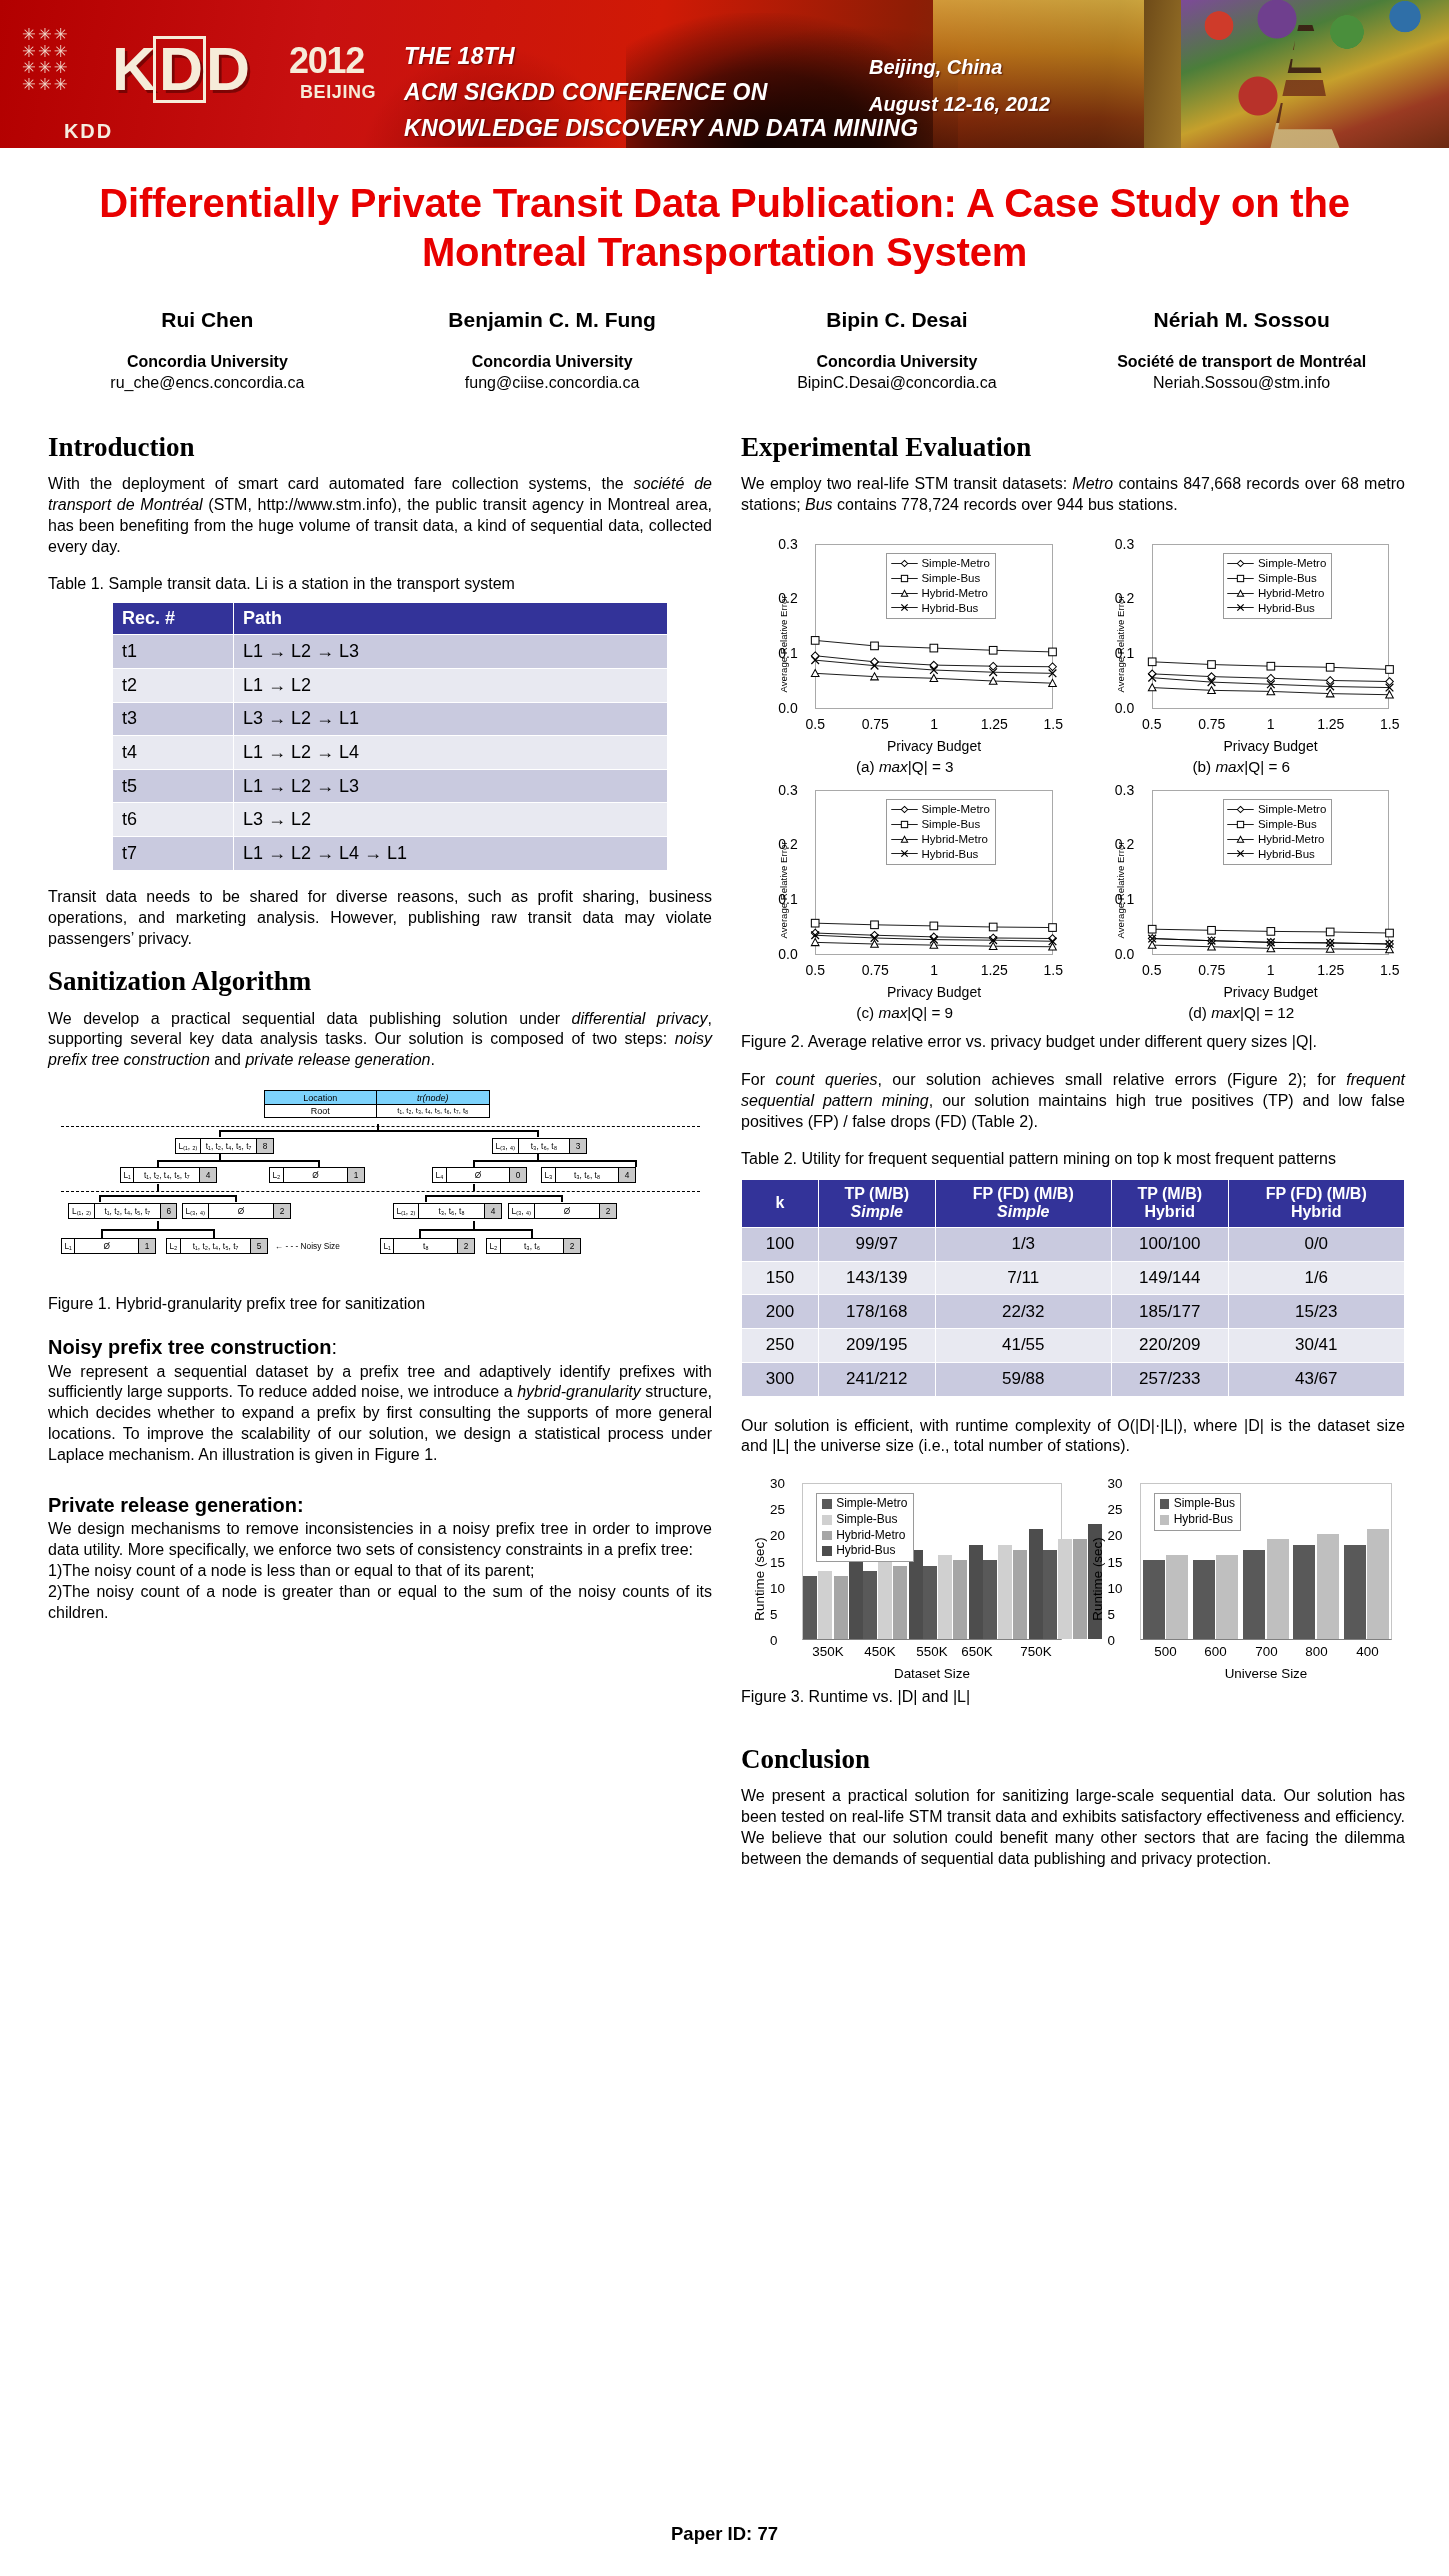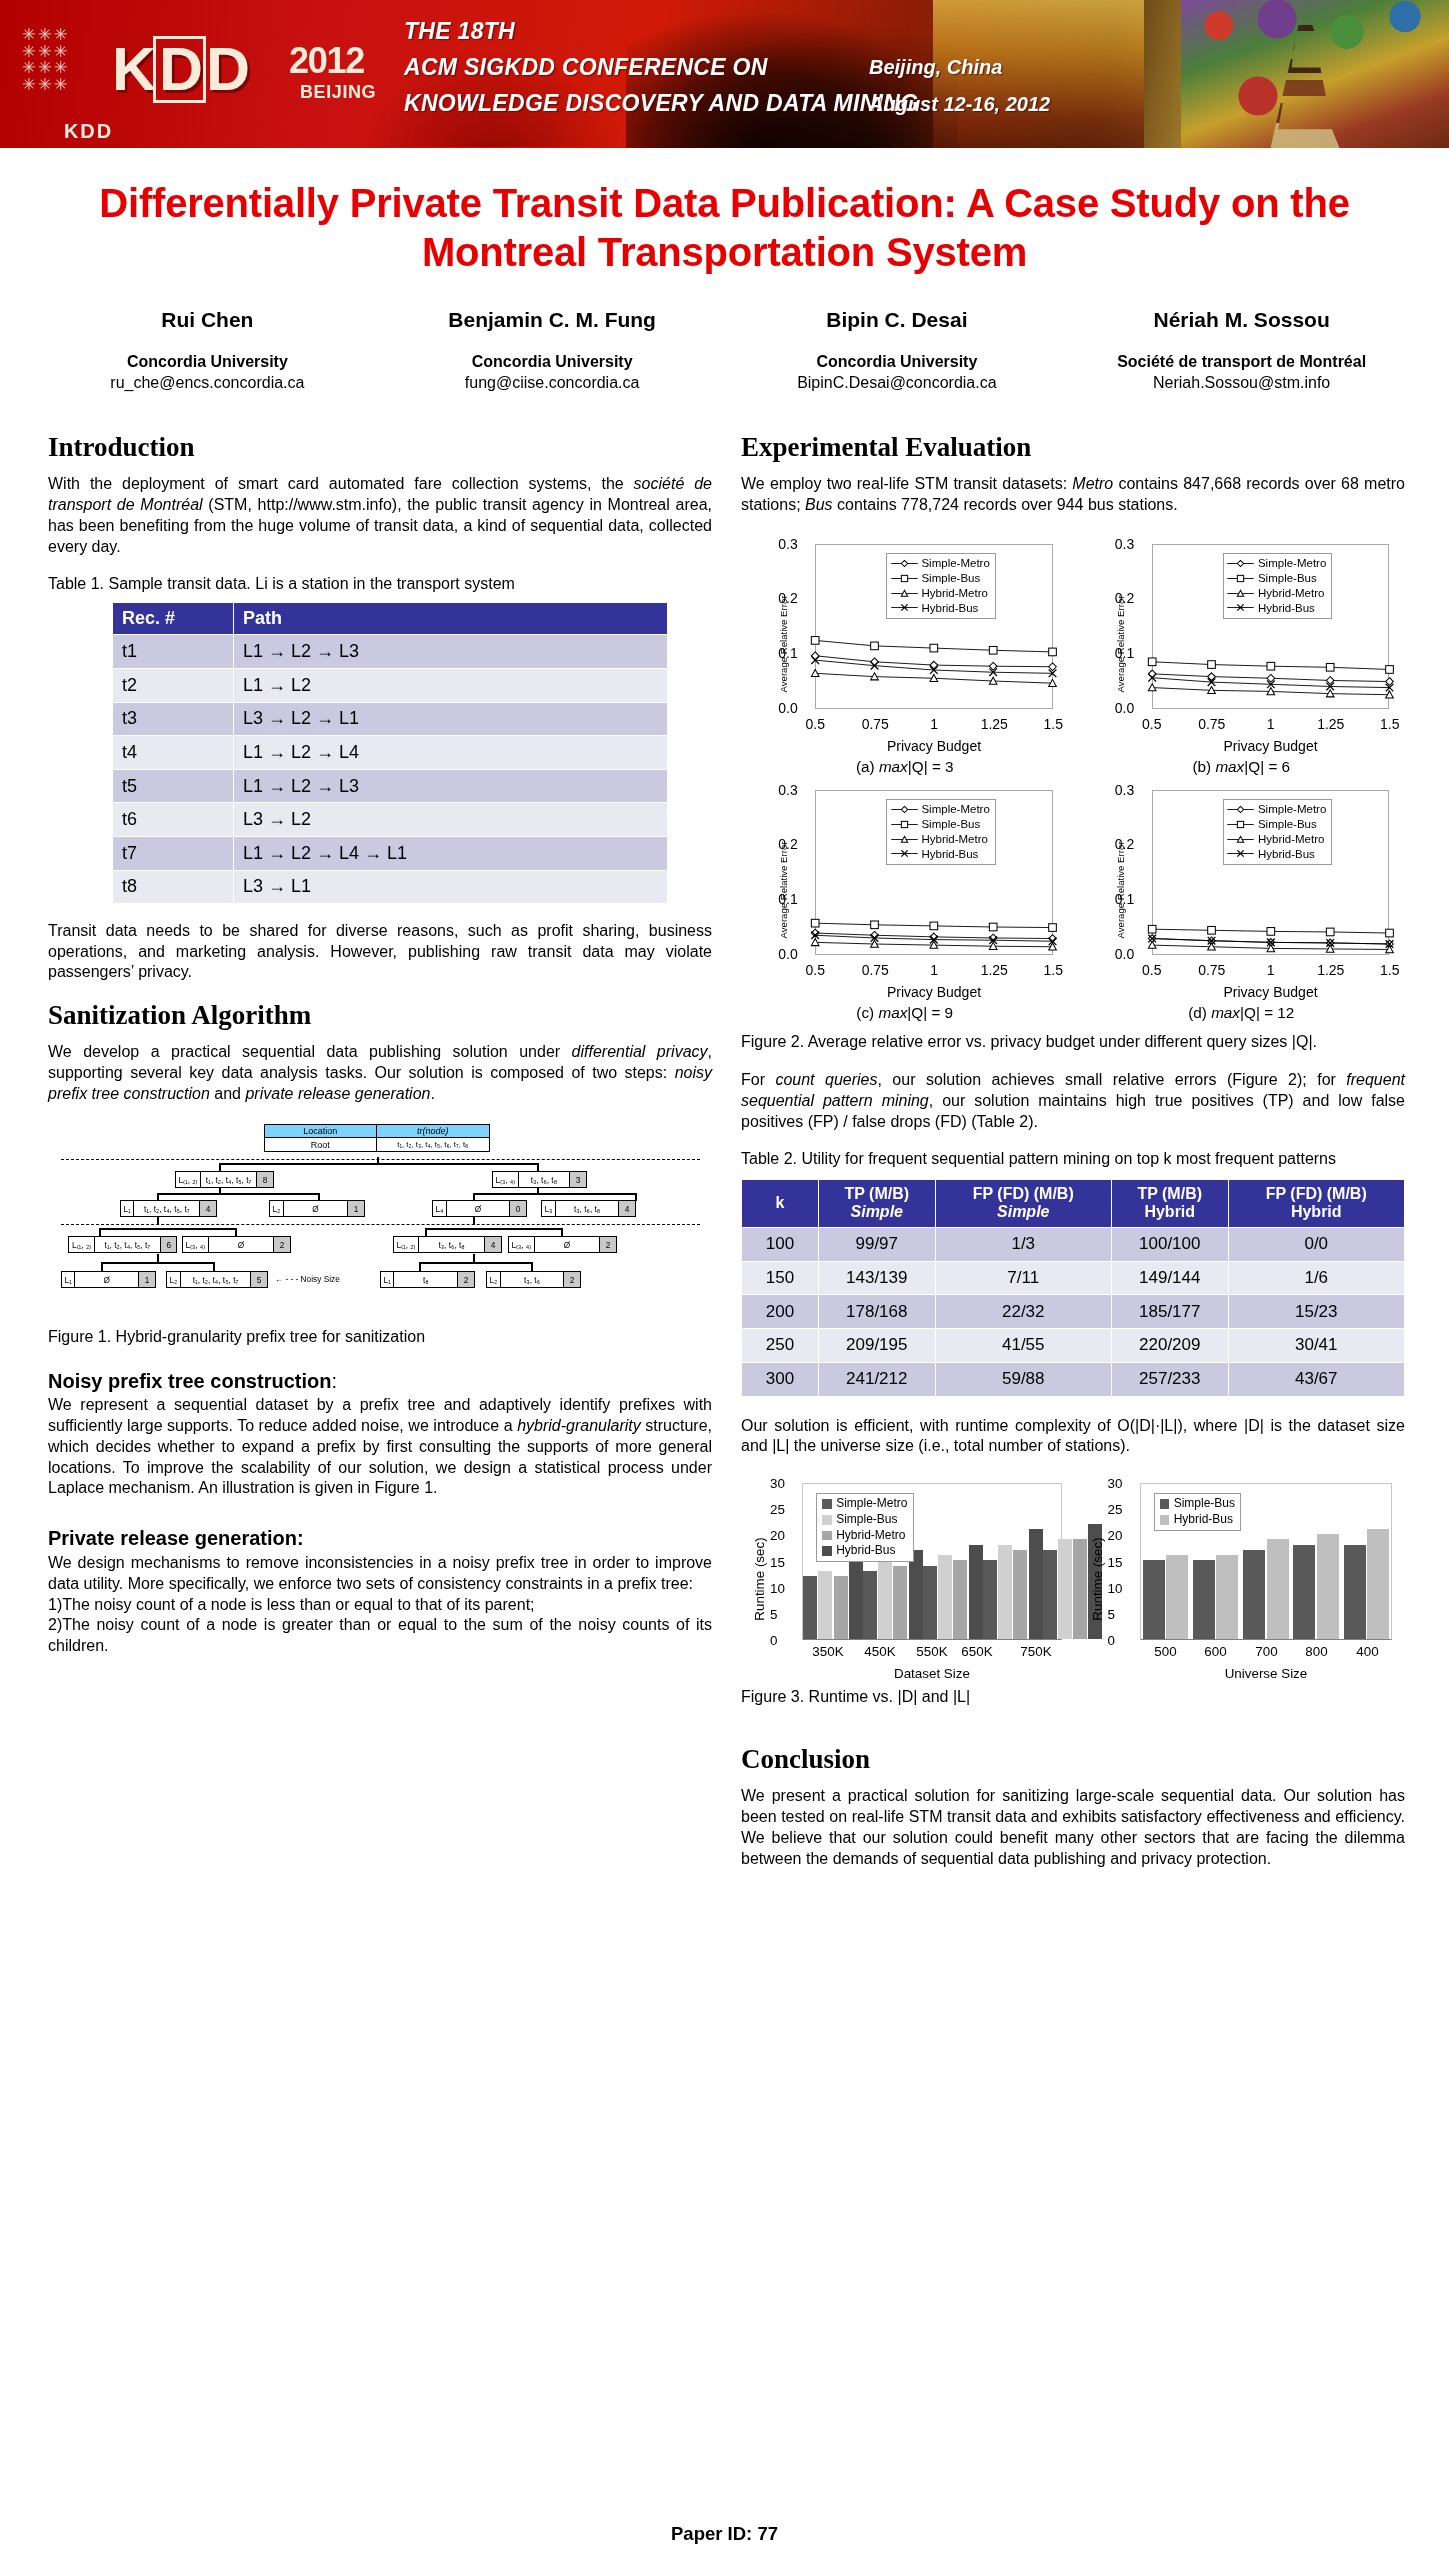--- a/index.html
+++ b/index.html
@@ -73,21 +73,21 @@
     display:inline-block; border:3.2px solid #f6ecd9; padding:0 2.6px; margin:0 0.6px;
   }
   .kdd-2012 {
     position:absolute; left:289px; top:40px;
     font-size:36px; font-weight:900; color:#f6ecd9; letter-spacing:-1.3px;
   }
   .kdd-beijing {
     position:absolute; left:300px; top:82px;
     font-size:18px; font-weight:900; color:#f6ecd9; letter-spacing:0.6px;
   }
-  .banner-lines { position:absolute; left:404px; top:18px; }
+  .banner-lines { position:absolute; left:404px; top:43px; }
   .bl { color:#ffffff; font-weight:900; font-style:italic; letter-spacing:0.3px; text-shadow:1.3px 1.3px 1.3px rgba(60,0,0,.6); }
   .bl1 { font-size:23px; margin-bottom:9px; }
   .bl2 { font-size:23px; margin-bottom:9px; }
   .bl3 { font-size:23px; }
   .banner-loc { position:absolute; left:869px; top:56px; }
   .banner-loc div { color:#ffffff; font-weight:900; font-style:italic; font-size:20px; text-shadow:1.3px 1.3px 1.3px rgba(60,0,0,.6); }
   .banner-loc .d2 { margin-top:14px; }
 
   
   .poster-title {
@@ -334,24 +334,20 @@
               <td>t5</td>
               <td>L1 → L2 → L3</td>
             </tr>
           <tr class="even">
               <td>t6</td>
               <td>L3 → L2</td>
             </tr>
           <tr class="odd">
               <td>t7</td>
               <td>L1 → L2 → L4 → L1</td>
-            </tr>
-          <tr class="even">
-              <td>t8</td>
-              <td>L3 → L1</td>
             </tr>
         </tbody>
       </table>
     </div>
 
     <p class="body">Transit data needs to be shared for diverse reasons, such as profit sharing, business operations, and marketing analysis. However, publishing raw transit data may violate passengers’ privacy.</p>
 
     <h2 class="sec">Sanitization Algorithm</h2>
     <p class="body"><span>We develop a practical sequential data publishing solution under </span><i>differential privacy</i><span>, supporting several key data analysis tasks. Our solution is composed of two steps: </span><i>noisy prefix tree construction</i><span> and </span><i>private release generation</i><span>.</span></p>
 

